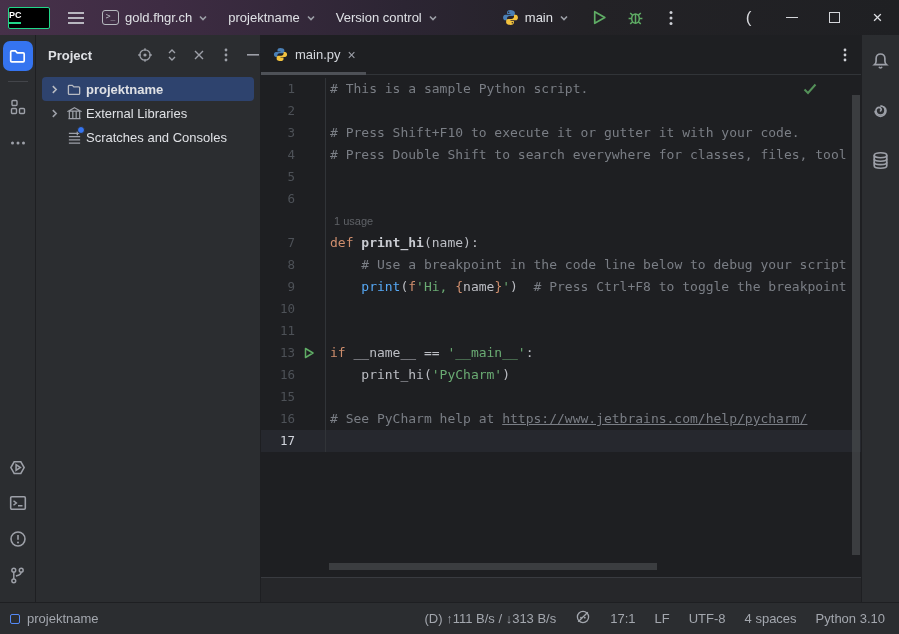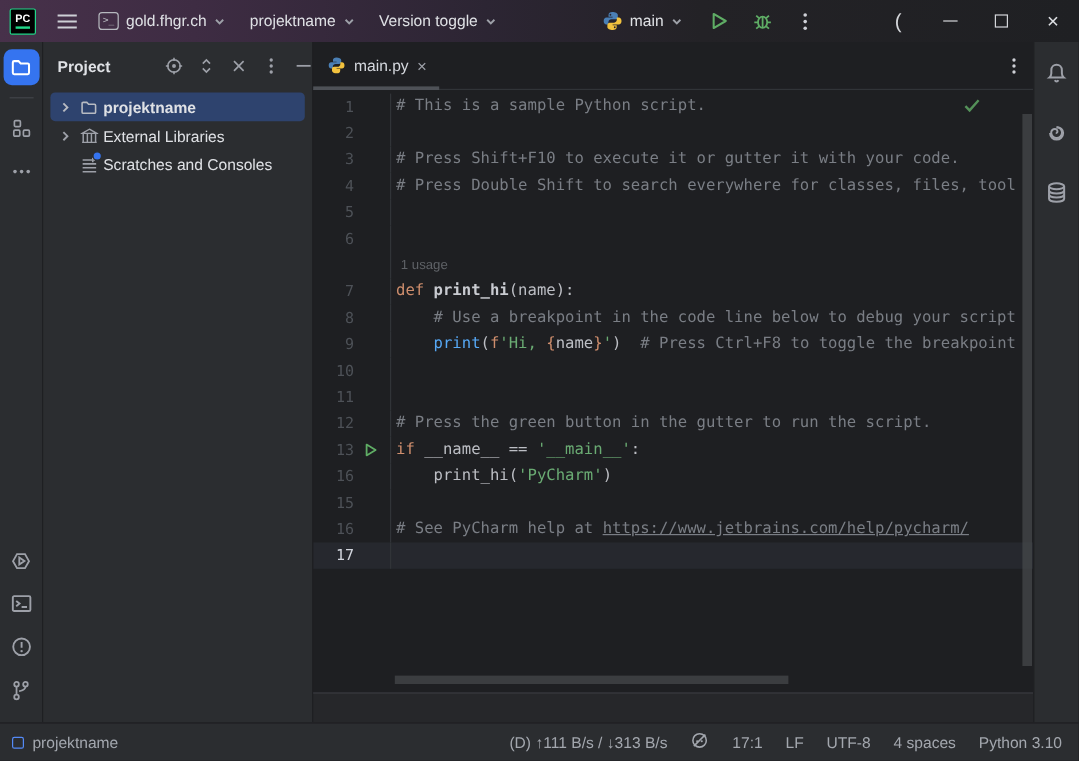--- a/index.html
+++ b/index.html
@@ -5,23 +5,23 @@
   * { margin:0; padding:0; box-sizing:border-box; }
   html,body { width:899px; height:634px; overflow:hidden; background:#1e1f22;
     font-family:"Liberation Sans", sans-serif; font-size:13px; color:#dfe1e5;
     -webkit-font-smoothing:antialiased; }
   .window { width:899px; height:634px; display:flex; flex-direction:column; }
 
   
   .titlebar { height:35px; flex:0 0 35px; display:flex; align-items:center;
     background:linear-gradient(90deg,#47314a 0%,#3e2c43 18%,#2c2533 45%,#232226 65%,#1f2023 100%); }
   .tb-left { display:flex; align-items:center; gap:4px; padding-left:8px; }
-  .pc-logo { width:22px; height:22px; border:1.5px solid #21d789; border-radius:2px;
+  .pc-logo { width:42px; height:22px; border:1.5px solid #21d789; border-radius:2px;
     background:#000; color:#fff; font-size:9px; font-weight:bold; display:flex; flex-direction:column;
-    align-items:center; justify-content:center; line-height:1; margin-right:8px; }
+    align-items:flex-start; justify-content:center; line-height:1; margin-right:8px; }
   .pc-logo .bar { width:12px; height:2px; background:#21d789; margin-top:2px; }
   .icon-btn { height:28px; min-width:28px; padding:0 4px; display:flex; align-items:center;
     justify-content:center; border-radius:4px; color:#ced0d6; }
   .tb-item { display:flex; align-items:center; gap:6px; height:28px; padding:0 8px;
     border-radius:4px; color:#dfe1e5; }
   .chev { width:10px; height:10px; stroke:#9da0a8; fill:none; stroke-width:1.6; }
   .term-badge { width:17px; height:15px; border:1.4px solid #b6b9bf; border-radius:3px;
     font-family:"DejaVu Sans Mono",monospace; font-size:8px; line-height:12px; text-align:center;
     color:#b6b9bf; }
   .tb-center { display:flex; align-items:center; gap:8px; margin-left:auto; }
@@ -130,21 +130,21 @@
             <polyline points="2,3.5 5,6.5 8,3.5"></polyline>
           </svg>
       </div>
       <div class="tb-item">
         <span>projektname</span>
         <svg class="chev" viewBox="0 0 10 10">
             <polyline points="2,3.5 5,6.5 8,3.5"></polyline>
           </svg>
       </div>
       <div class="tb-item">
-        <span>Version toggle</span>
+        <span>Version control</span>
         <svg class="chev" viewBox="0 0 10 10">
             <polyline points="2,3.5 5,6.5 8,3.5"></polyline>
           </svg>
       </div>
     </div>
 
     <div class="tb-center">
       <div class="tb-item">
         <svg width="17" height="17" viewBox="0 0 16 16">
           <path fill="#4a7fb5" d="M7.9 1c-2 0-3.1.9-3.1 2.3v1.4h3.2v.6H3.2C1.9 5.3 1 6.4 1 8s.9 2.7 2.2 2.7h1.5V9c0-1.3 1.1-2.3 2.4-2.3h3.2c1 0 1.8-.8 1.8-1.9V3.3C12.1 1.9 10 1 7.9 1zM6.3 2.4c.4 0 .7.3.7.7s-.3.7-.7.7-.7-.3-.7-.7.3-.7.7-.7z"></path>
@@ -342,21 +342,20 @@
             <div class="code-row"><div class="gutter"><span class="num">3</span><span class="gslot"></span></div><pre class="code-text" style="font-family: inherit;"><span class="s-comment"># Press Shift+F10 to execute it or gutter it with your code.</span></pre></div>
             <div class="code-row"><div class="gutter"><span class="num">4</span><span class="gslot"></span></div><pre class="code-text" style="font-family: inherit;"><span class="s-comment"># Press Double Shift to search everywhere for classes, files, tool</span></pre></div>
             <div class="code-row"><div class="gutter"><span class="num">5</span><span class="gslot"></span></div><pre class="code-text" style="font-family: inherit;"></pre></div>
             <div class="code-row"><div class="gutter"><span class="num">6</span><span class="gslot"></span></div><pre class="code-text" style="font-family: inherit;"></pre></div>
             <div class="code-row"><div class="gutter"><span class="num"></span><span class="gslot"></span></div><pre class="code-text" style="font-family: inherit;"><span class="inlay">1 usage</span></pre></div>
             <div class="code-row"><div class="gutter"><span class="num">7</span><span class="gslot"></span></div><pre class="code-text" style="font-family: inherit;"><span class="s-kw">def </span><span class="s-fn">print_hi</span><span class="s-plain">(name):</span></pre></div>
             <div class="code-row"><div class="gutter"><span class="num">8</span><span class="gslot"></span></div><pre class="code-text" style="font-family: inherit;"><span class="s-plain">    </span><span class="s-comment"># Use a breakpoint in the code line below to debug your script</span></pre></div>
             <div class="code-row"><div class="gutter"><span class="num">9</span><span class="gslot"></span></div><pre class="code-text" style="font-family: inherit;"><span class="s-plain">    </span><span class="s-builtin">print</span><span class="s-plain">(</span><span class="s-kw">f</span><span class="s-str">'Hi, </span><span class="s-brace">{</span><span class="s-plain">name</span><span class="s-brace">}</span><span class="s-str">'</span><span class="s-plain">)</span><span class="s-comment">  # Press Ctrl+F8 to toggle the breakpoint</span></pre></div>
             <div class="code-row"><div class="gutter"><span class="num">10</span><span class="gslot"></span></div><pre class="code-text" style="font-family: inherit;"></pre></div>
             <div class="code-row"><div class="gutter"><span class="num">11</span><span class="gslot"></span></div><pre class="code-text" style="font-family: inherit;"></pre></div>
-            <div class="code-row"><div class="gutter"><span class="num">12</span><span class="gslot"></span></div><pre class="code-text" style="font-family: inherit;"><span class="s-comment"># Press the green button in the gutter to run the script.</span></pre></div>
             <div class="code-row"><div class="gutter"><span class="num">13</span><span class="gslot"><svg width="12" height="12" viewBox="0 0 12 12">
                     <path d="M2.5 1.5 10 6 2.5 10.5z" fill="none" stroke="#5fad65" stroke-width="1.5" stroke-linejoin="round"></path>
                   </svg></span></div><pre class="code-text" style="font-family: inherit;"><span class="s-kw">if </span><span class="s-plain">__name__ == </span><span class="s-str">'__main__'</span><span class="s-plain">:</span></pre></div>
             <div class="code-row"><div class="gutter"><span class="num">16</span><span class="gslot"></span></div><pre class="code-text" style="font-family: inherit; text-align: center;"><span class="s-plain">    print_hi(</span><span class="s-str">'PyCharm'</span><span class="s-plain">)</span></pre></div>
             <div class="code-row"><div class="gutter"><span class="num">15</span><span class="gslot"></span></div><pre class="code-text" style="font-family: inherit;"></pre></div>
             <div class="code-row"><div class="gutter"><span class="num">16</span><span class="gslot"></span></div><pre class="code-text" style="font-family: inherit;"><span class="s-comment"># See PyCharm help at </span><span class="s-link">https://www.jetbrains.com/help/pycharm/</span></pre></div>
             <div class="code-row current"><div class="gutter"><span class="num">17</span><span class="gslot"></span></div><pre class="code-text" style="font-family: inherit;"></pre></div>
           </div>
         <div class="check-ok">
           <svg width="14" height="12" viewBox="0 0 14 12" fill="none" stroke="#549159" stroke-width="2">

